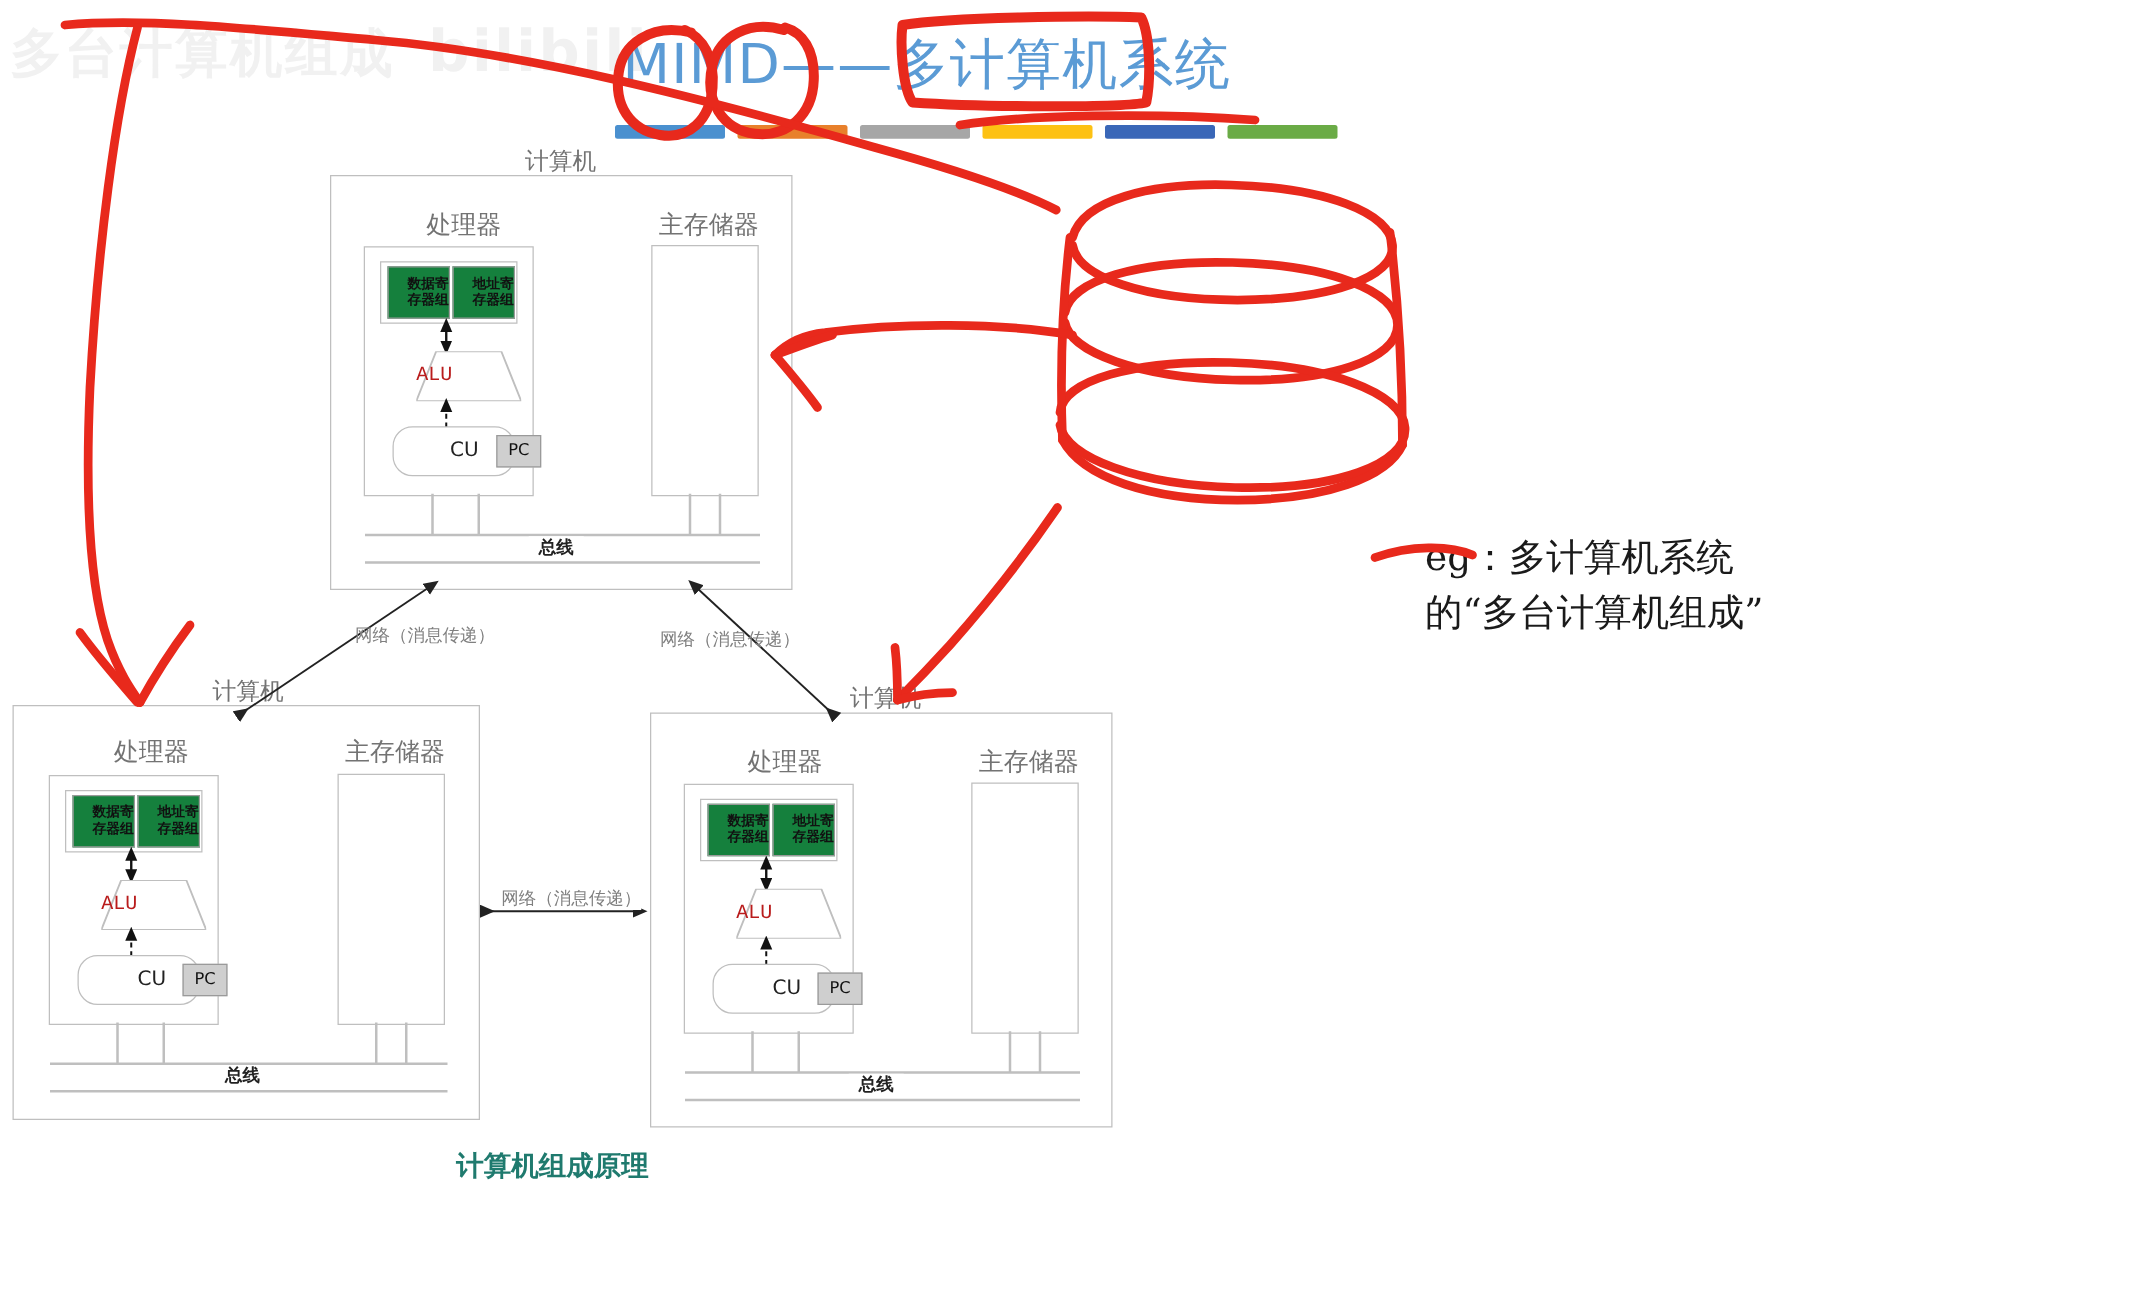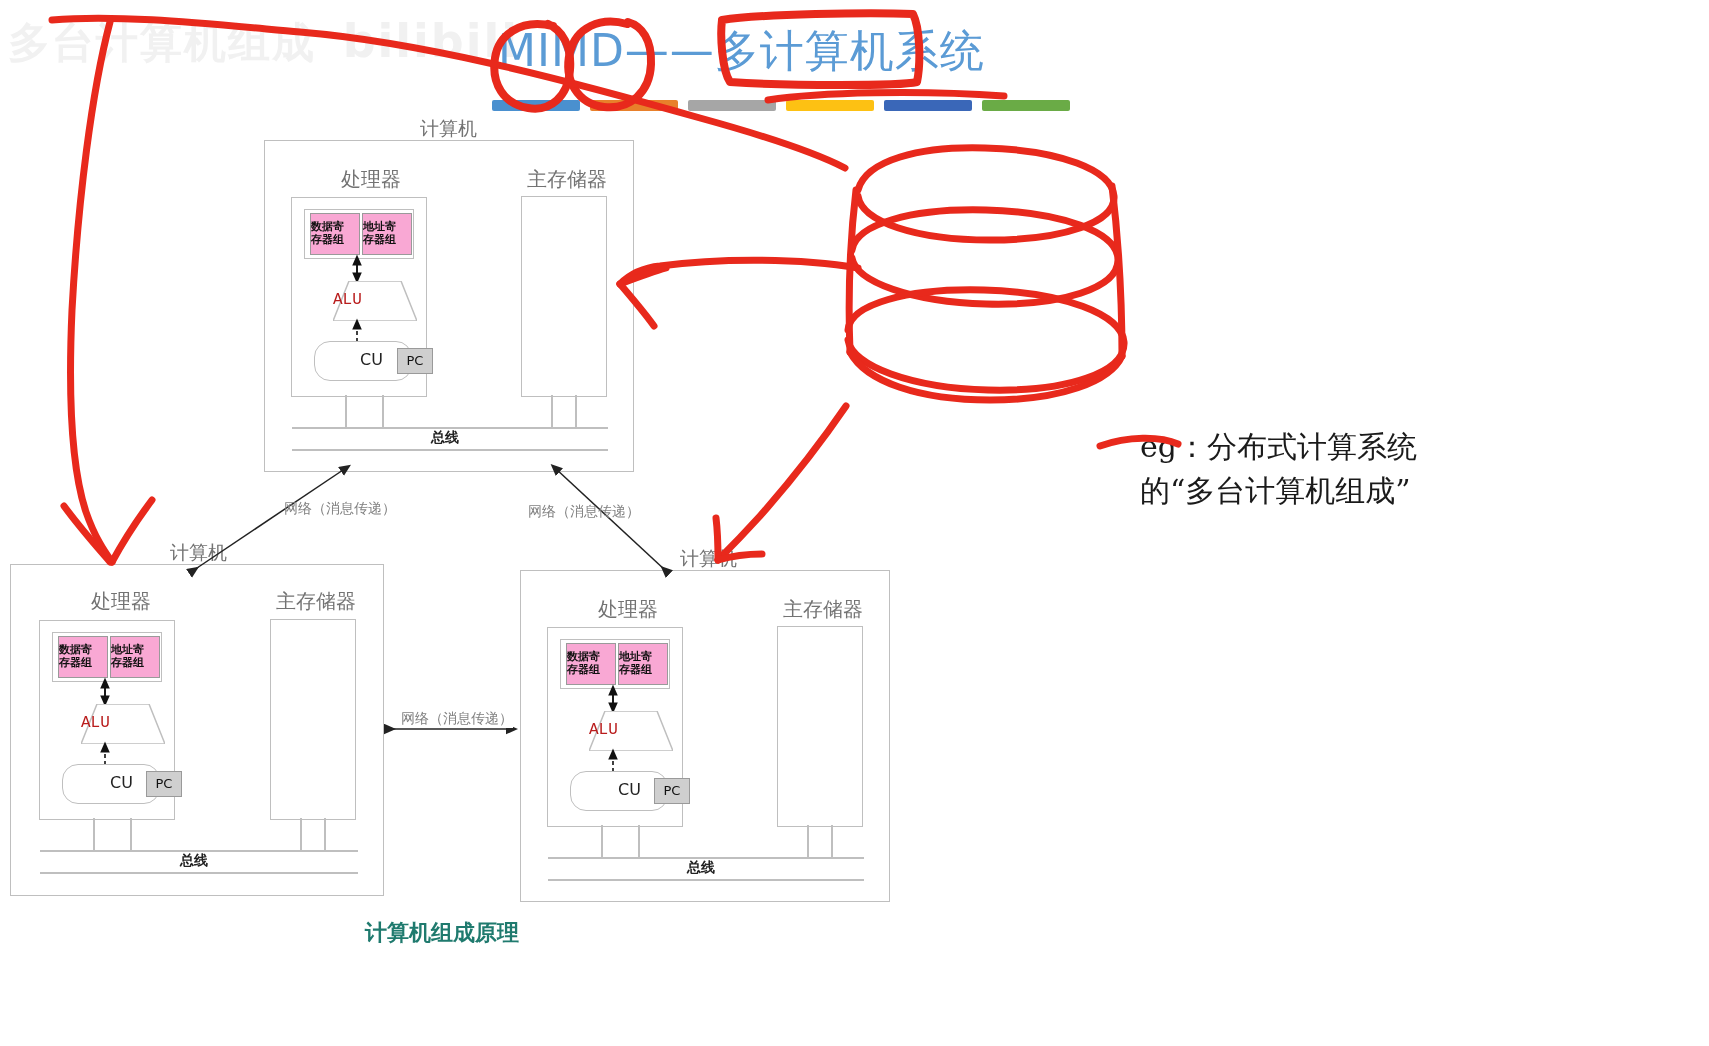--- a/index.html
+++ b/index.html
@@ -31,23 +31,23 @@
   
   .computer{position:absolute;border:1.5px solid #bfbfbf;background:#fff;}
   .comp-label{
     position:absolute;color:#737373;white-space:nowrap;
     font-family:"DejaVu Sans",sans-serif;
   }
   .proc-box{position:absolute;border:1.5px solid #bfbfbf;background:#fff;}
   .mem-box{position:absolute;border:1.5px solid #bfbfbf;background:#fff;}
   .reg-wrap{position:absolute;border:1.5px solid #bfbfbf;background:#fff;}
   .reg{
-    position:absolute;border:1.5px solid #9a9a9a;background:#f9a8d4;
+    position:absolute;border:1.5px solid #9a9a9a;background:#15803d;
     color:#111;text-align:center;font-weight:bold;
-    display:flex;flex-direction:column;align-items:flex-start;justify-content:center;
+    display:flex;flex-direction:column;align-items:flex-end;justify-content:center;
     line-height:1.15;font-family:"DejaVu Sans",sans-serif;
   }
   .alu{position:absolute;}
   .alu svg{display:block;}
   .alu-label{
     position:absolute;width:100%;text-align:left;color:#b91c1c;
     font-family:Liberation Mono, monospace;
   }
   .cu{
     position:absolute;border:1.5px solid #bfbfbf;background:#fff;
@@ -266,21 +266,21 @@
     <line x1="120" y1="110" x2="10" y2="8" stroke="#222" stroke-width="1.5" marker-start="url(#ah2)" marker-end="url(#ah2)"></line>
   </svg>
   <div class="net-label" style="left:528px;top:503px;font-size:14px;">网络（消息传递）</div>
 
   <svg class="arrow-svg" style="left:382px;top:723px;" width="138" height="12" viewBox="0 0 138 12">
     <line x1="8" y1="6" x2="130" y2="6" stroke="#222" stroke-width="1.5" marker-start="url(#ah2)" marker-end="url(#ah2)"></line>
   </svg>
   <div class="net-label" style="left:401px;top:710px;font-size:14px;background:#fff;">网络（消息传递）</div>
 
   <div id="annotation">
-    <div>eg：分布式计算系统</div>
+    <div>eg：多计算机系统</div>
     <div>的“多台计算机组成”</div>
   </div>
 
   <div id="caption">计算机组成原理</div>
 
   <svg id="redink" viewBox="0 0 1709 1046">
 
     <path stroke-width="8" d="M553,26 C520,18 498,36 495,58 C491,84 504,104 528,108 C551,112 568,96 570,70 C572,46 562,30 548,24"></path>
 
     <path stroke-width="8" d="M627,24 C600,16 576,28 570,52 C563,80 578,104 604,107 C630,110 650,92 651,64 C652,40 642,26 628,22"></path>

